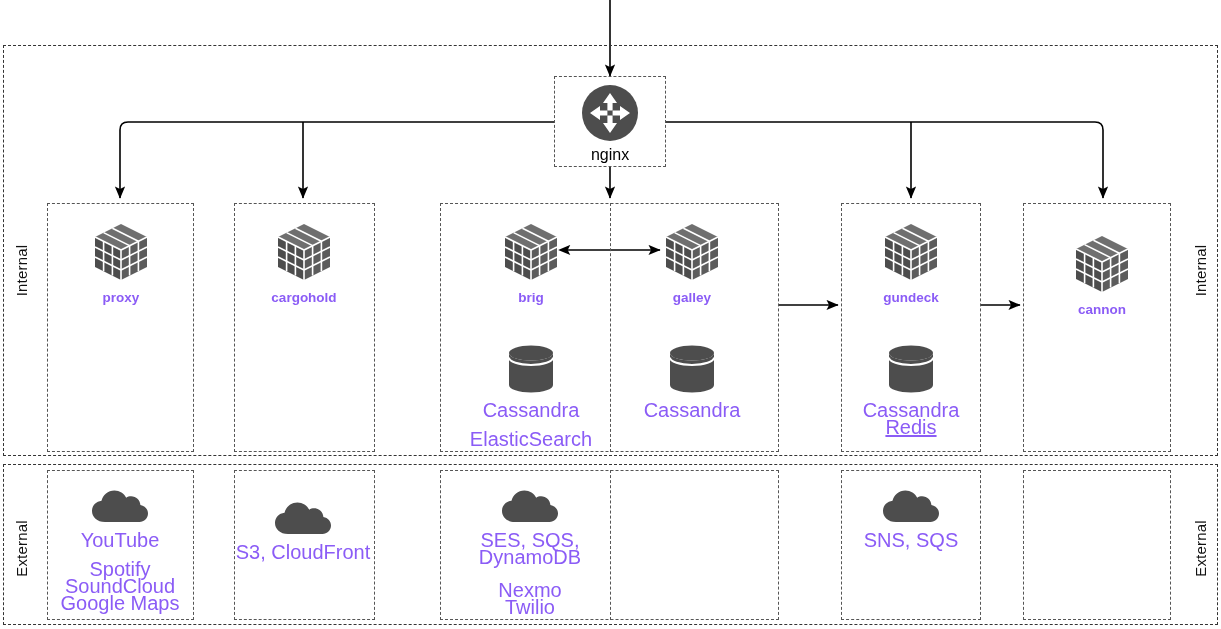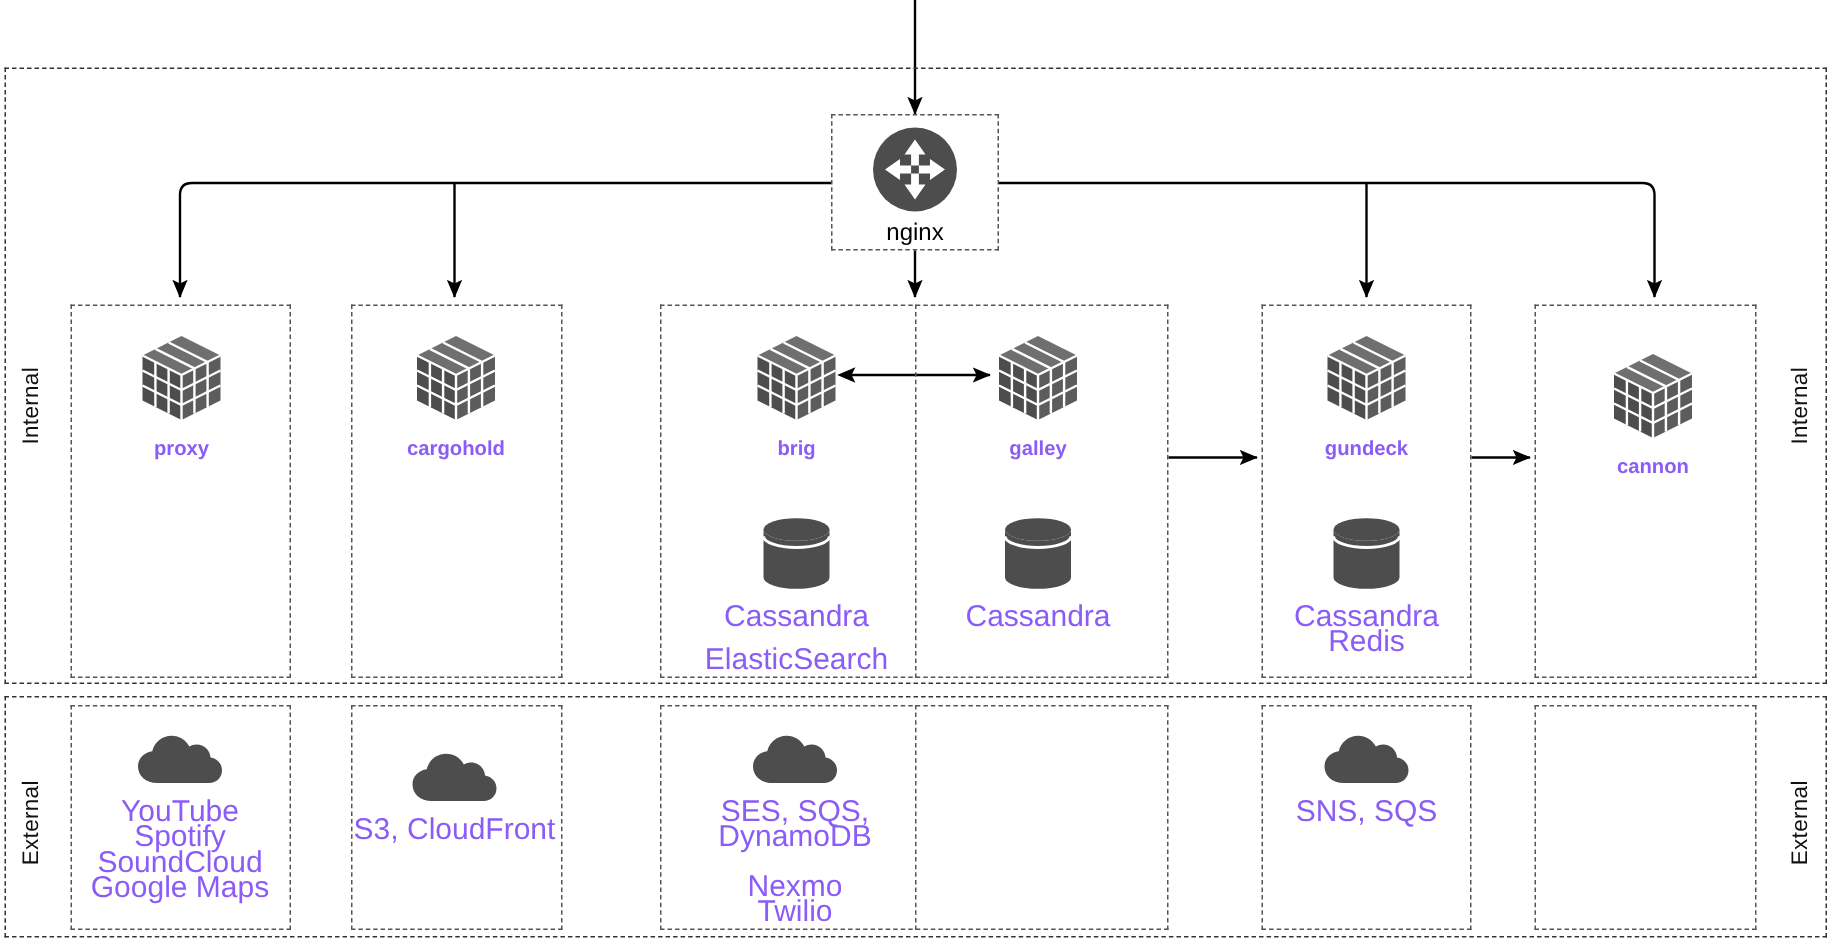--- a/index.html
+++ b/index.html
@@ -296,41 +296,41 @@
 
   <div class="node" style="left:831px; top:344px;">
     <span class="glyph">
       <svg width="48" height="50" viewBox="0 0 48 50">
         <ellipse cx="24" cy="9" rx="22" ry="7.5" fill="#4d4d4d"></ellipse>
         <path d="M2,9 L2,41 A22,7.5 0 0 0 46,41 L46,9 A22,7.5 0 0 1 2,9 Z" fill="#4d4d4d"></path>
         <path d="M2,13.5 A22,7.5 0 0 0 46,13.5" fill="none" stroke="#ffffff" stroke-width="2"></path>
       </svg>
     </span>
     <span class="caption plain">Cassandra</span>
-    <span class="caption plain" style="margin-top:0;">Redis</span>
+    <span class="caption plain" style="margin-top:0;text-decoration:underline;">Redis</span>
   </div>
 
   <div class="cell" style="left:47px; top:470px; width:147px; height:150px;"></div>
   <div class="cell" style="left:234px; top:470px; width:141px; height:150px;"></div>
   <div class="cell" style="left:440px; top:470px; width:339px; height:150px;"></div>
   <div class="cell" style="left:610px; top:470px; width:0px; height:150px; border-left:1.3px dashed #555; border-top:none; border-right:none; border-bottom:none;"></div>
   <div class="cell" style="left:841px; top:470px; width:140px; height:150px;"></div>
   <div class="cell" style="left:1023px; top:470px; width:148px; height:150px;"></div>
 
   <div class="node" style="left:40px; top:488px;">
     <span class="glyph">
       <svg width="58" height="36" viewBox="0 0 58 36">
         <path d="M14,34 C6,34 1,29 1,23 C1,17.5 5,13.5 10.5,12.8 C11.8,7 17,2.5 23.4,2.5
                  C28.6,2.5 33.1,5.4 35.2,9.7 C36.6,8.8 38.3,8.3 40.1,8.3
                  C45.1,8.3 49.1,12.1 49.4,17 C54,17.8 57,21.3 57,25.6
                  C57,30.3 53.2,34 48.4,34 Z" fill="#4d4d4d"></path>
       </svg>
     </span>
     <span class="caption plain">YouTube</span>
-    <span class="caption plain" style="margin-top:0;">Spotify</span>
+    <span class="caption plain" style="margin-top:12px;">Spotify</span>
     <span class="caption plain" style="margin-top:0;">SoundCloud</span>
     <span class="caption plain" style="margin-top:0;">Google Maps</span>
   </div>
 
   <div class="node" style="left:223px; top:500px;">
     <span class="glyph">
       <svg width="58" height="36" viewBox="0 0 58 36">
         <path d="M14,34 C6,34 1,29 1,23 C1,17.5 5,13.5 10.5,12.8 C11.8,7 17,2.5 23.4,2.5
                  C28.6,2.5 33.1,5.4 35.2,9.7 C36.6,8.8 38.3,8.3 40.1,8.3
                  C45.1,8.3 49.1,12.1 49.4,17 C54,17.8 57,21.3 57,25.6

